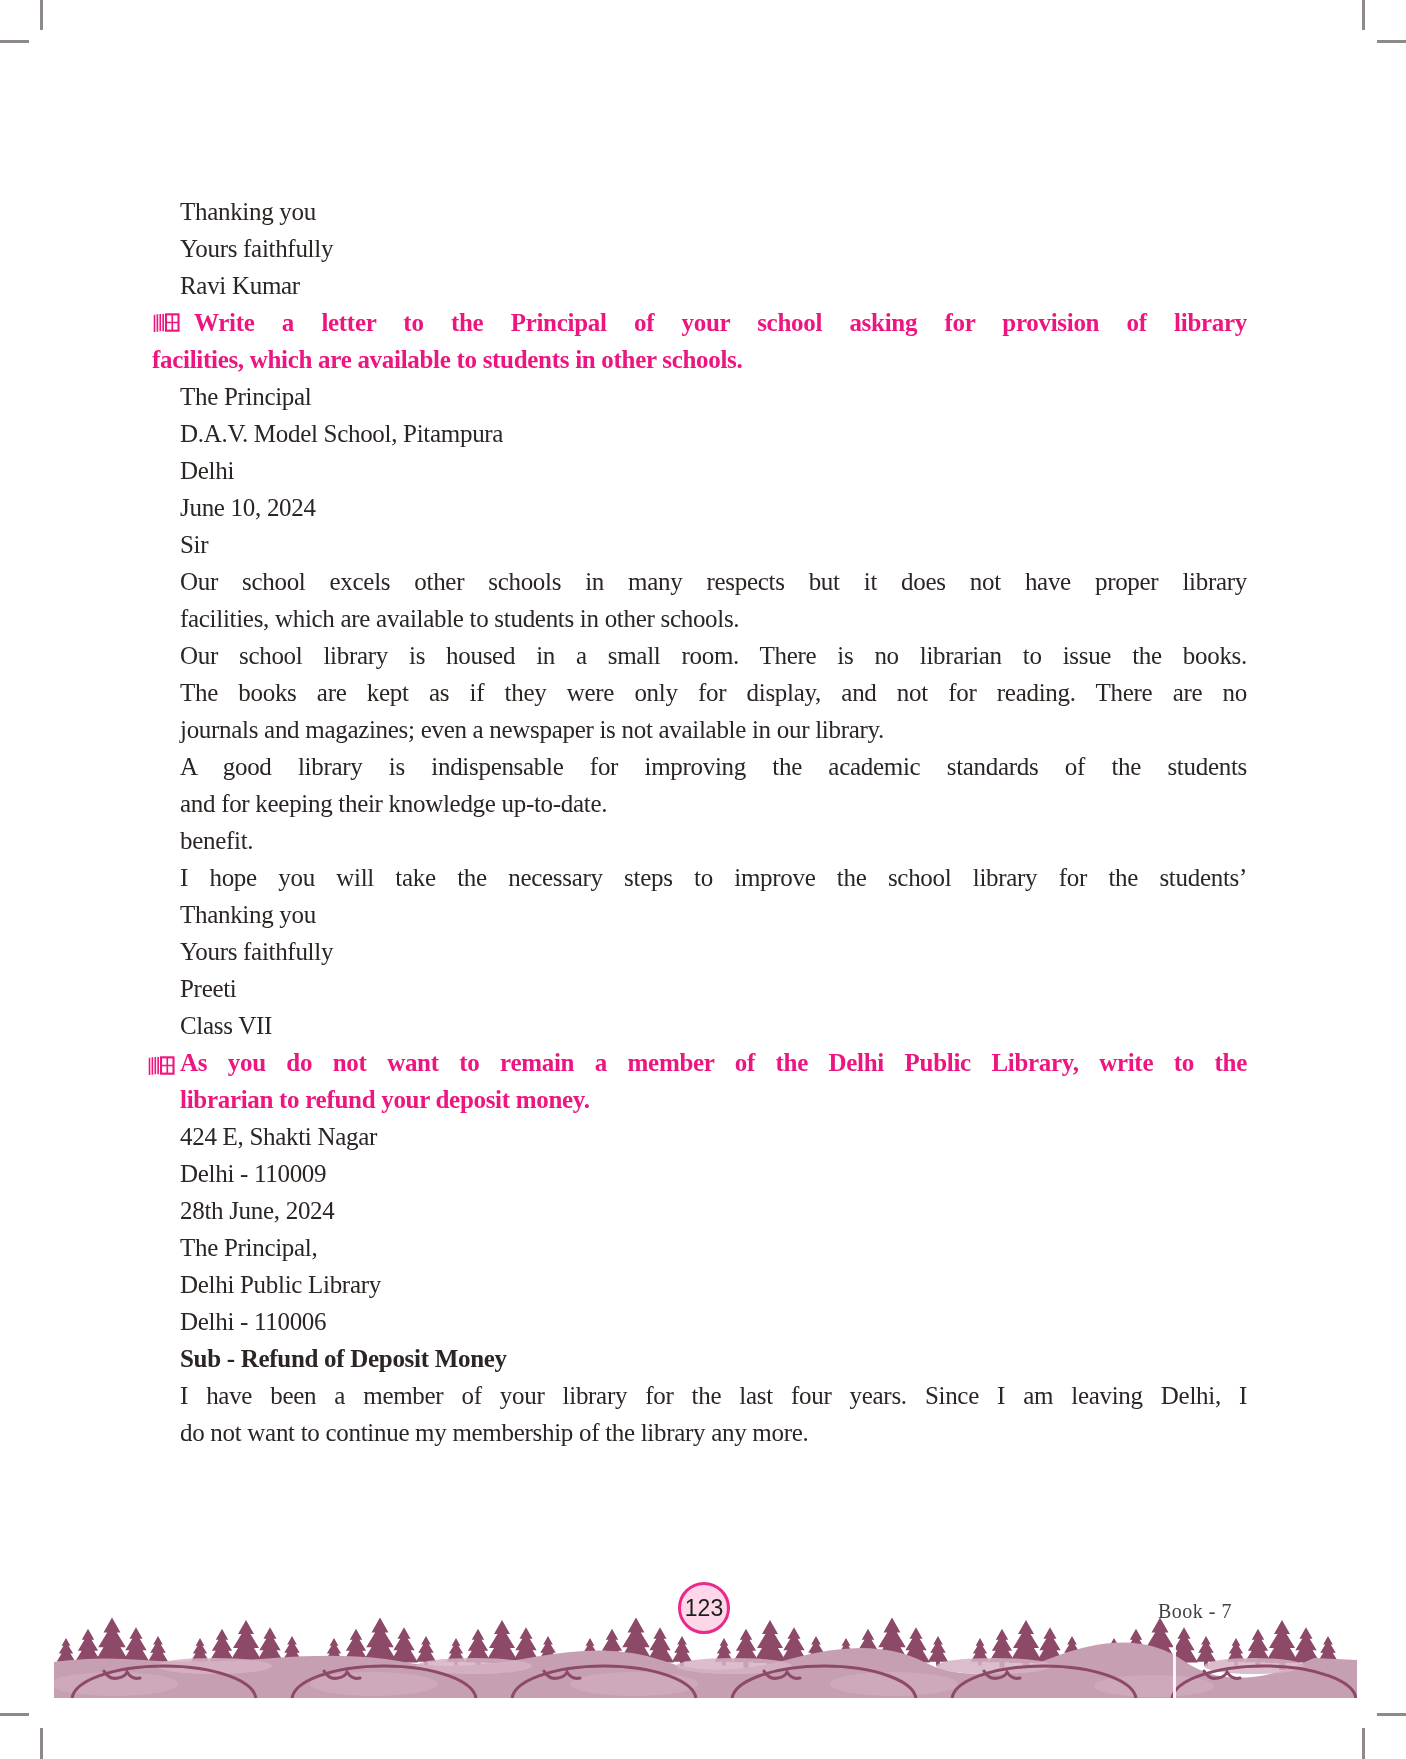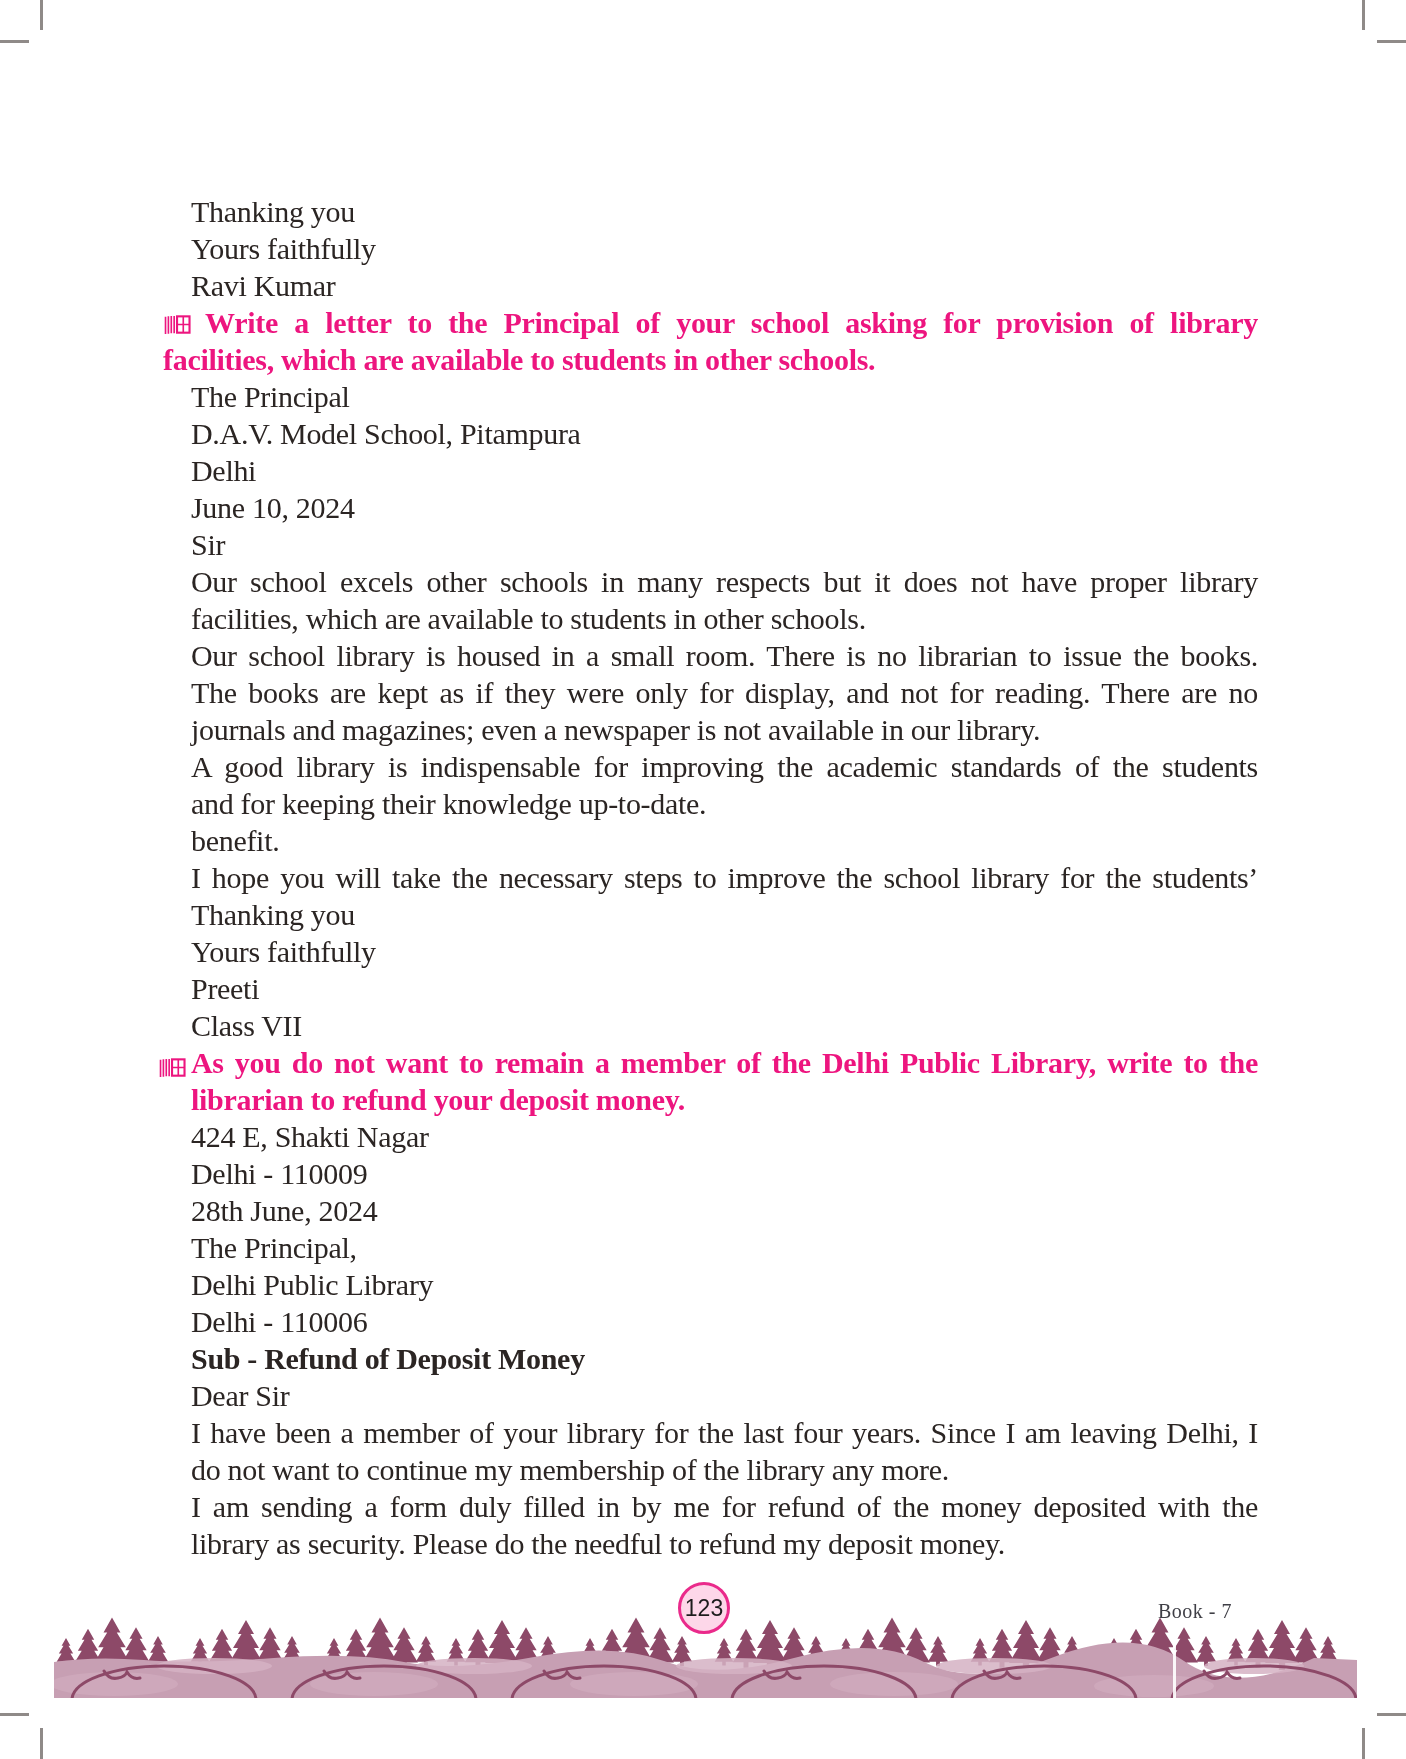--- a/index.html
+++ b/index.html
@@ -11,22 +11,22 @@
     --circlefill:#fdd7e9;
     --circleborder:#ea2a8b;
     --crop:#8f8a88;
   }
   html,body{margin:0;padding:0;}
   body{
     width:1406px;height:1759px;position:relative;background:#ffffff;
     font-family:"Liberation Serif", serif;color:var(--ink);overflow:hidden;
   }
   .content{
-    position:absolute;left:191px;top:193px;width:1067px;
-    font-size:30px;line-height:37px;letter-spacing:-0.3px;
+    position:absolute;left:180px;top:193px;width:1067px;
+    font-size:25px;line-height:37px;letter-spacing:-0.3px;
   }
   .line{white-space:normal;}
   .jl{text-align:justify;text-align-last:justify;}
   .hpink{color:var(--pink);font-weight:bold;}
   .h1block{margin-left:-28px;width:1095px;}
   .icon-book{display:inline-block;width:30px;height:24px;vertical-align:-4px;margin-right:12px;}
   .h2block{position:relative;}
   .h2block .icon-book{position:absolute;left:-33px;top:7px;margin:0;}
   .bold{font-weight:bold;}
   .pagenum{
@@ -124,28 +124,23 @@
 
   <div>
       <div class="line">424 E, Shakti Nagar</div>
       <div class="line">Delhi - 110009</div>
       <div class="line">28th June, 2024</div>
       <div class="line">The Principal,</div>
       <div class="line">Delhi Public Library</div>
       <div class="line">Delhi - 110006</div>
     </div>
   <div class="line bold">Sub - Refund of Deposit Money</div>
-  <div class="line">Dear Sir</div>
   <div>
       <div class="line jl">I have been a member of your library for the last four years. Since I am leaving  Delhi, I</div>
       <div class="line">do not want to continue my membership of the library any more.</div>
-    </div>
-  <div>
-      <div class="line jl">I am sending a form duly filled in by me for refund of the money deposited with the</div>
-      <div class="line">library as security. Please do the needful to refund my deposit money.</div>
     </div>
 </div>
 
 <div class="pagenum">123</div>
 
 <div class="booklabel">Book - 7</div>
 
 <svg class="footer-svg" width="1303" height="86" viewBox="0 0 1303 86">
   <defs>
     <path id="tree" d="M0,-40 L8,-26 L4.5,-26 L13,-12 L8,-12 L17,3 L3.2,3 L3.2,10 L-3.2,10 L-3.2,3 L-17,3 L-8,-12 L-13,-12 L-4.5,-26 L-8,-26 Z" fill="var(--tree)"></path>

